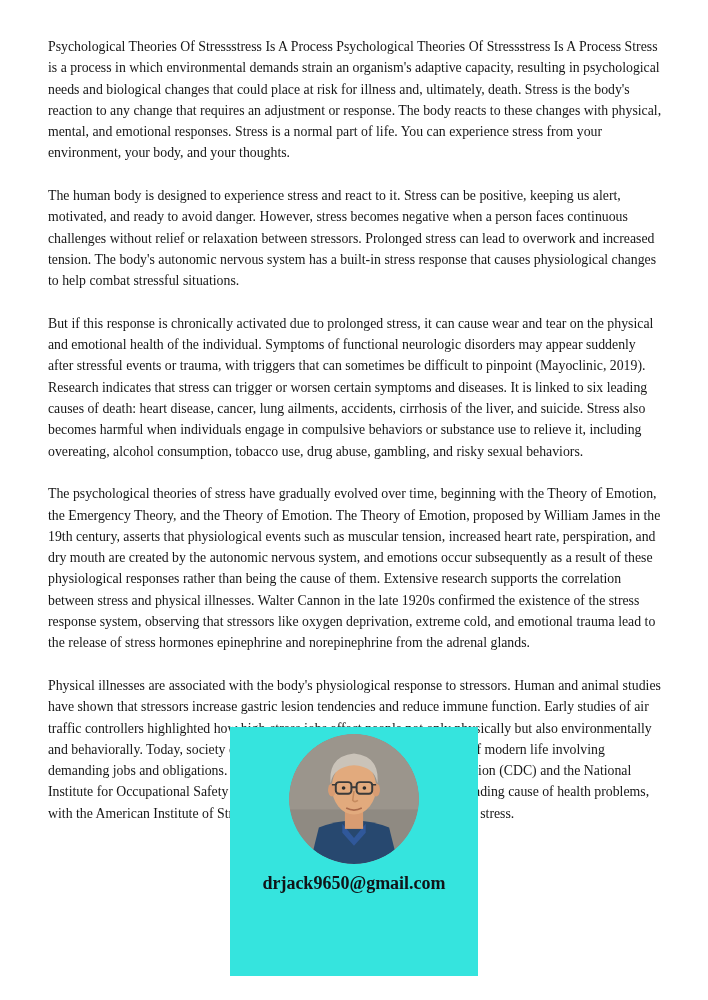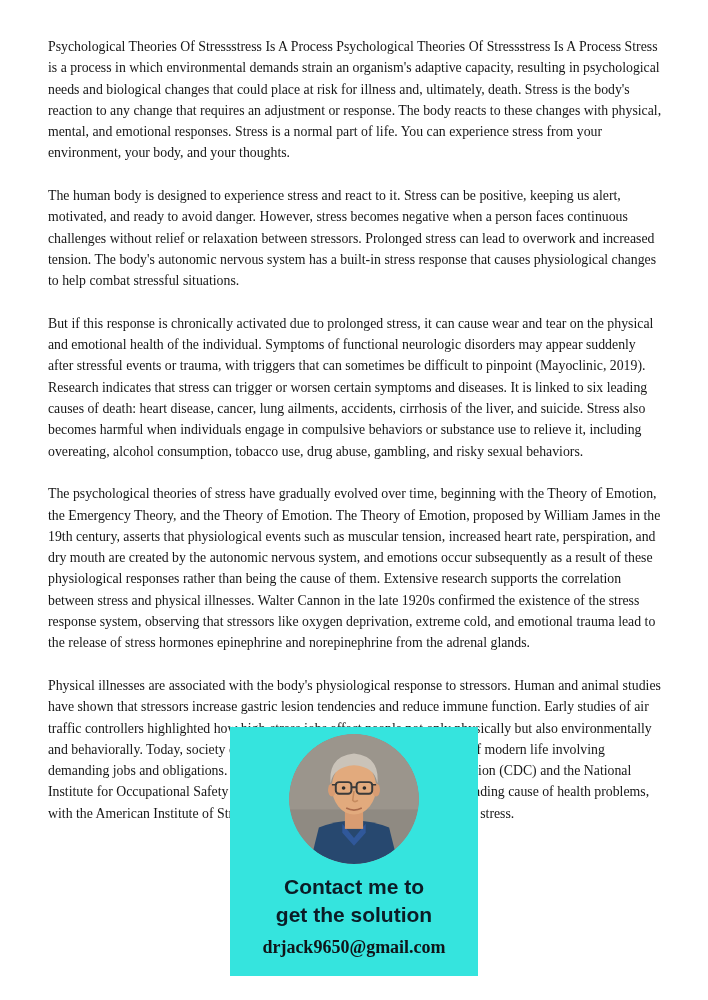--- a/index.html
+++ b/index.html
@@ -106,20 +106,16 @@
           <line x1="48" y1="41" x2="52" y2="41" stroke="#3a3a3a" stroke-width="1.5"></line>
           <line x1="36" y1="39" x2="33" y2="39" stroke="#3a3a3a" stroke-width="1.2"></line>
           <line x1="64" y1="39" x2="67" y2="39" stroke="#3a3a3a" stroke-width="1.2"></line>
           <circle cx="42" cy="41.5" r="1.4" fill="#2b2b2b"></circle>
           <circle cx="58" cy="41.5" r="1.4" fill="#2b2b2b"></circle>
           <path d="M50 44 L49 51 Q50.5 53 53 51" fill="none" stroke="#c58a5e" stroke-width="1.2"></path>
           <path d="M44 57 Q50 60 56 57" fill="none" stroke="#a96a4a" stroke-width="1.3"></path>
         </g>
       </svg>
     </div>
-    <div class="contact-text" style="color: rgb(11, 28, 38);">
-      <div>Contact me to</div>
-      <div>get the solution</div>
-    </div>
     <div class="contact-email">drjack9650@gmail.com</div>
   </div>
 
 </div>
 
 </body></html>

